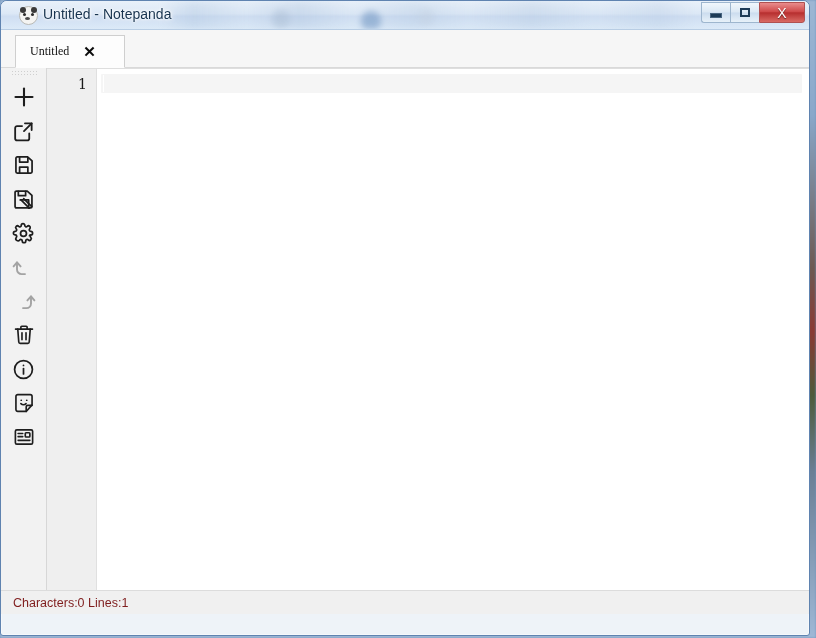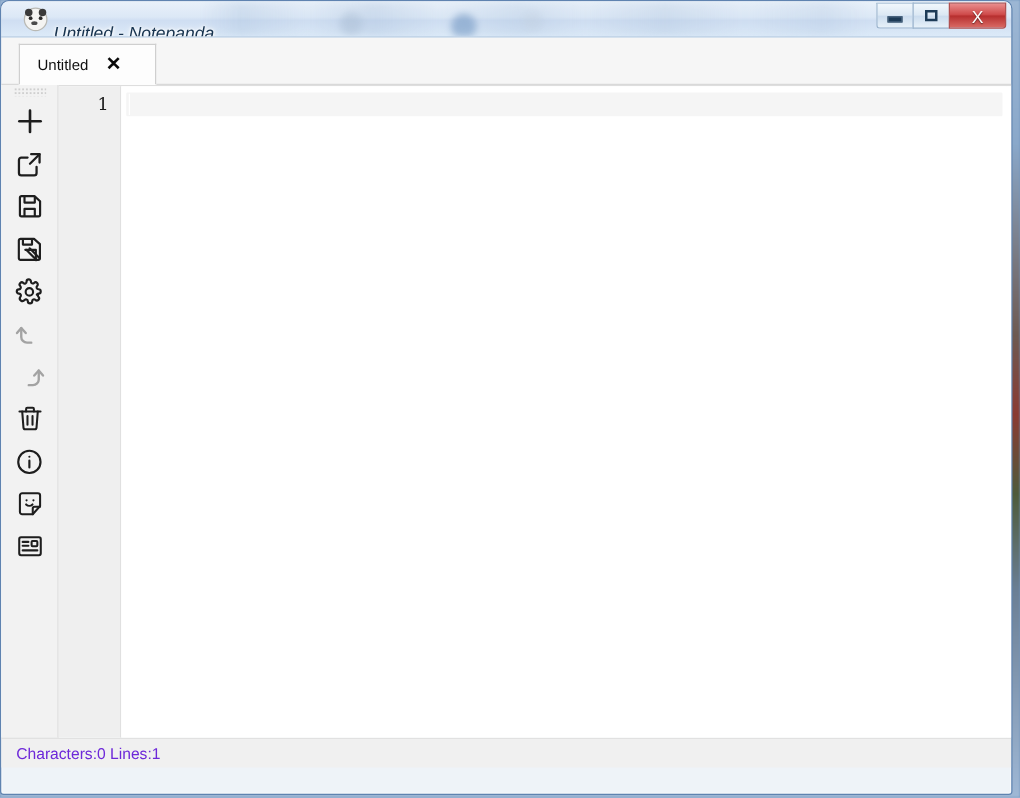--- a/index.html
+++ b/index.html
@@ -93,26 +93,25 @@
   .app-icon .eye.r { right: 3px; }
   .app-icon .nose {
     position: absolute;
     width: 5px; height: 3px;
     border-radius: 50%;
     background: #4a4a4a;
     left: 5px; top: 10px;
   }
   .title-text {
     position: absolute;
-    left: 42px; top: 17px;
+    left: 42px; top: 5px;
     font-size: 14px;
     color: #17334f;
     text-shadow: 0 0 3px #ffffff, 0 0 6px #ffffff, 0 0 2px #ffffff;
     white-space: nowrap;
-    font-style: italic;
   }
 
   
   .win-buttons {
     position: absolute;
     right: 4px; top: 1px;
     display: flex;
     gap: 0;
   }
   .win-btn {
@@ -186,21 +185,21 @@
     border: 1px solid #cfcfcf;
     border-bottom: 1px solid #fdfdfd;
     display: flex;
     align-items: center;
     gap: 14px;
     padding: 0 14px;
     position: relative;
     top: 1px;
   }
   .tab-label {
-    font-family: Liberation Sans, sans-serif;
+    font-family: Liberation Serif, serif;
     font-size: 12px;
     color: #101010;
     white-space: nowrap;
   }
   .tab-close {
     font-family: "Liberation Sans", sans-serif;
     font-size: 15px;
     font-weight: bold;
     color: #0a0a0a;
     line-height: 1;
@@ -290,21 +289,21 @@
     height: 24px;
     background: #f0f0f0;
     border-top: 1px solid #dcdcdc;
     display: flex;
     align-items: center;
     padding-left: 12px;
     box-sizing: border-box;
   }
   .status-text {
     font-size: 12.5px;
-    color: #6d28d9;
+    color: #7f1d1d;
     white-space: nowrap;
   }
 </style>
 </head>
 <body>
 
 <div id="app">
   <div class="desktop"></div>
 
   <div class="window">

